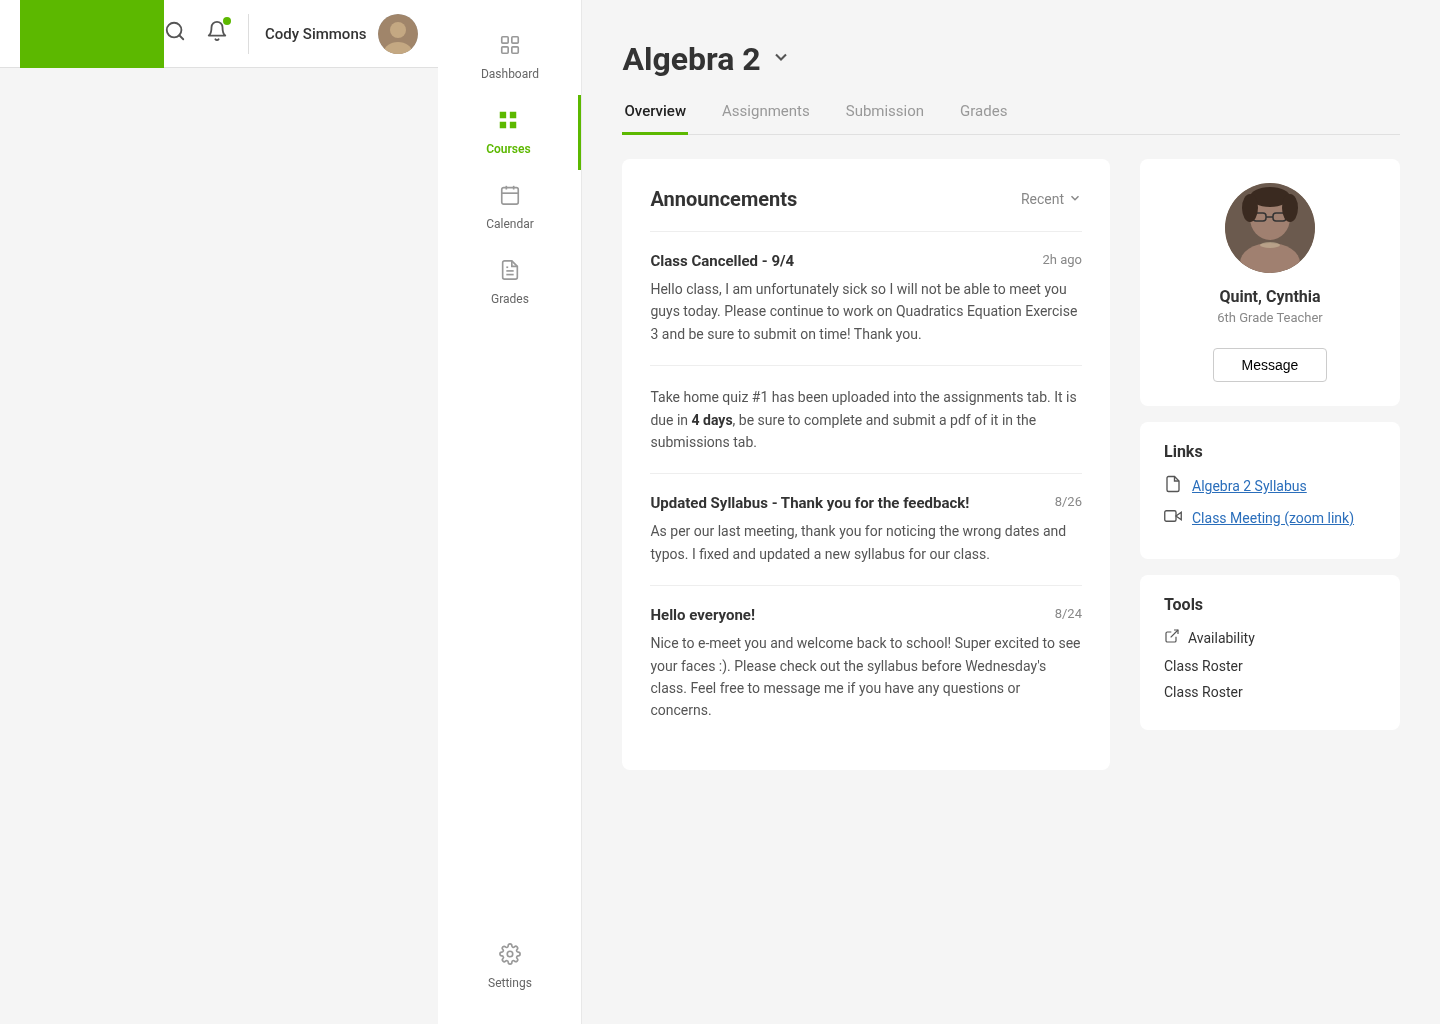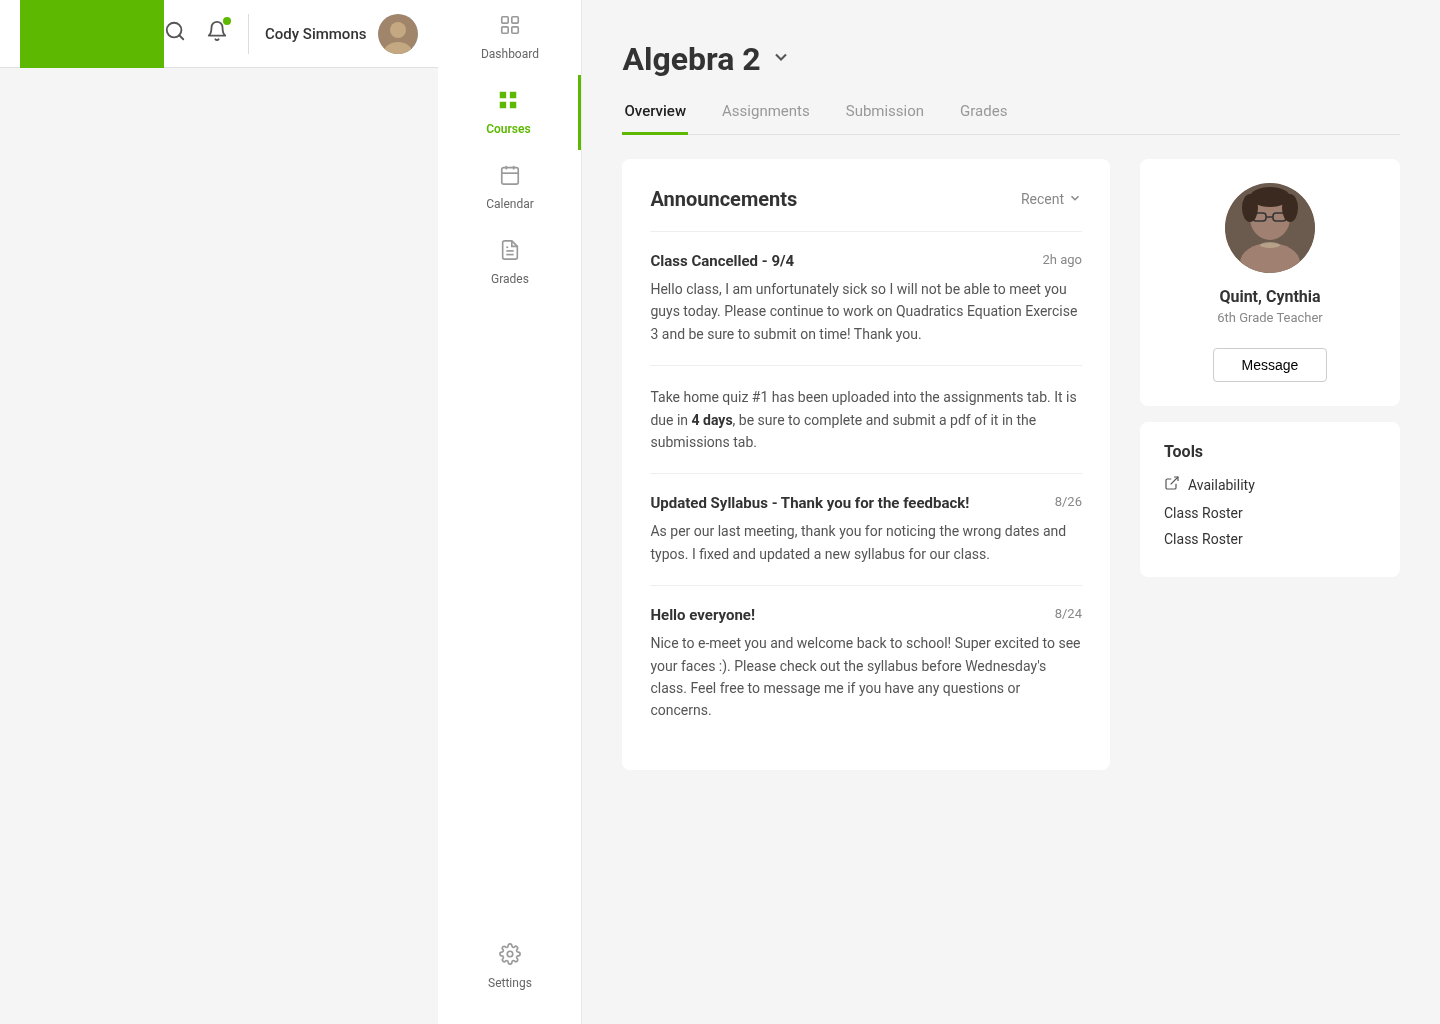--- a/index.html
+++ b/index.html
@@ -6,21 +6,21 @@
     body { font-family: -apple-system, BlinkMacSystemFont, 'Segoe UI', Roboto, sans-serif; background: #f5f5f5; color: #333; }
 
     
     .app { display: flex; flex-direction: row; height: 1024px; width: 1440px; }
     .top-bar { height: 68px; background: #fff; border-bottom: 1px solid #e0e0e0; display: flex; align-items: center; justify-content: space-between; padding: 0 20px; position: relative; z-index: 10; }
     .top-bar-left { width: 144px; height: 68px; background: #5cb800; }
     .top-bar-right { display: flex; align-items: center; gap: 20px; margin-left: auto; }
     .main { display: flex; flex: 1; }
 
     
-    .sidebar { width: 144px; background: #fff; border-right: 1px solid #e8e8e8; display: flex; flex-direction: column; }
+    .sidebar { width: 144px; background: #fff; border-right: 1px solid #e8e8e8; display: flex; flex-direction: column; padding-top: 20px; }
     .sidebar-item { display: flex; flex-direction: column; align-items: center; padding: 14px 10px; cursor: pointer; gap: 6px; position: relative; }
     .sidebar-item.active { border-right: 3px solid #5cb800; justify-content: flex-end; }
     .sidebar-item .icon { font-size: 20px; }
     .sidebar-item .label { font-size: 12px; color: #666; }
     .sidebar-item.active .label { color: #5cb800; }
     .sidebar-item.active .icon { color: #5cb800; }
     .sidebar-bottom { margin-top: auto; padding-bottom: 20px; }
 
     
     .content { flex: 1; padding: 40px 40px 40px 40px; overflow-y: auto; }
@@ -261,20 +261,41 @@
                 <ellipse cx="65" cy="25" rx="8" ry="14" fill="#3a2a20"></ellipse>
 
                 <ellipse cx="45" cy="62" rx="10" ry="3" fill="#c8b89a" opacity="0.6"></ellipse>
               </svg>
             </div>
             <div class="teacher-name">Quint, Cynthia</div>
             <div class="teacher-role">6th Grade Teacher</div>
             <button class="message-btn">Message</button>
           </div>
 
+          <div class="links-card">
+            <div class="links-title">Links</div>
+            <div class="link-item">
+              <span class="link-icon">
+                <svg width="18" height="18" viewBox="0 0 24 24" fill="none" stroke="#555" stroke-width="1.8">
+                  <path d="M14 2H6a2 2 0 0 0-2 2v16a2 2 0 0 0 2 2h12a2 2 0 0 0 2-2V8z"></path>
+                  <polyline points="14 2 14 8 20 8"></polyline>
+                </svg>
+              </span>
+              <span>Algebra 2 Syllabus</span>
+            </div>
+            <div class="link-item">
+              <span class="link-icon">
+                <svg width="18" height="18" viewBox="0 0 24 24" fill="none" stroke="#555" stroke-width="1.8">
+                  <polygon points="23 7 16 12 23 17 23 7"></polygon>
+                  <rect x="1" y="5" width="15" height="14" rx="2" ry="2"></rect>
+                </svg>
+              </span>
+              <span>Class Meeting (zoom link)</span>
+            </div>
+          </div>
 
           <div class="tools-card">
             <div class="tools-title">Tools</div>
             <div class="tool-item">
               <span class="tool-icon">
                 <svg width="16" height="16" viewBox="0 0 24 24" fill="none" stroke="#555" stroke-width="1.8">
                   <path d="M18 13v6a2 2 0 0 1-2 2H5a2 2 0 0 1-2-2V8a2 2 0 0 1 2-2h6"></path>
                   <polyline points="15 3 21 3 21 9"></polyline>
                   <line x1="10" y1="14" x2="21" y2="3"></line>
                 </svg>

